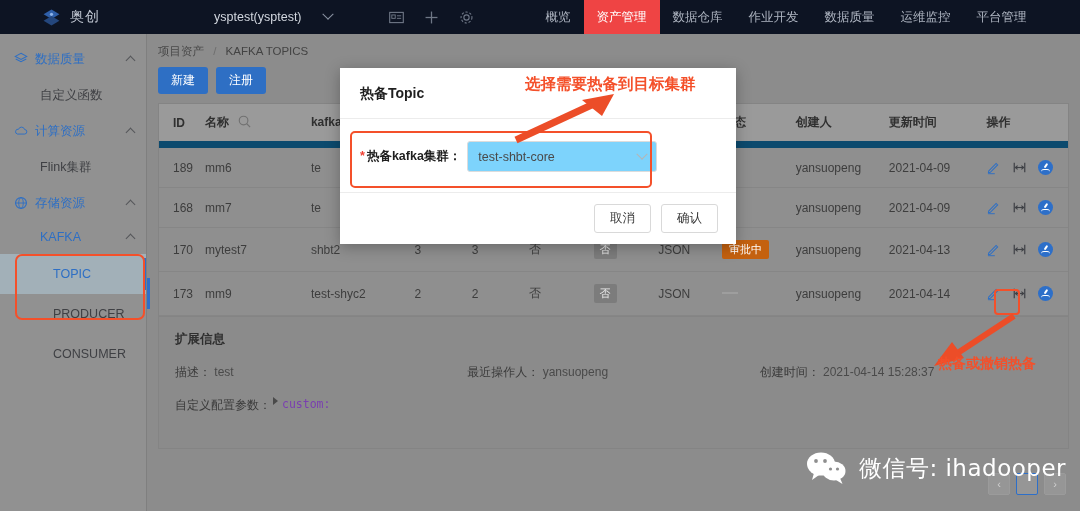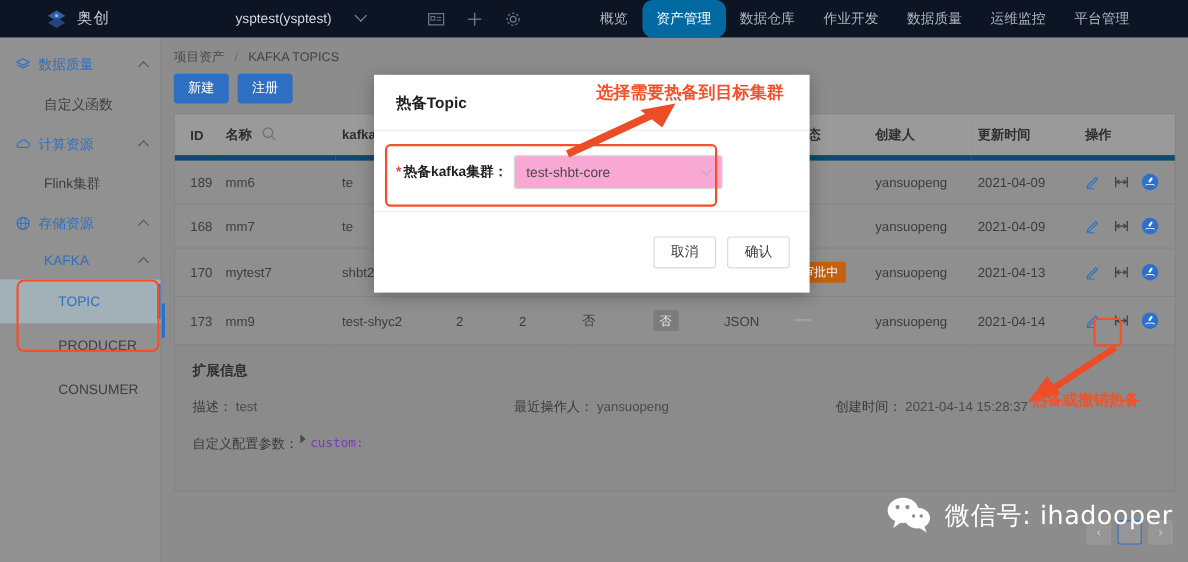--- a/index.html
+++ b/index.html
@@ -27,21 +27,21 @@
   .chev-d { display: inline-block; width: 8px; height: 8px;
     border-right: 1.4px solid #8a93a2; border-bottom: 1.4px solid #8a93a2;
     transform: rotate(45deg) translate(-2px,-2px); }
   .nav-icons { display: flex; align-items: center; gap: 18px; margin-left: 20px; }
   .nic { width: 17px; height: 17px; display: block; opacity: .78; }
   .nav-tabs { display: flex; align-items: center; height: 34px; margin-left: 22px; }
   .ntab {
     height: 34px; padding: 0 13px; display: flex; align-items: center;
     font-size: 12.5px; color: #aeb5c1; white-space: nowrap;
   }
-  .ntab.active { background: #0369a1; color: #ffffff; border-radius: 9px; }
+  .ntab.active { background: #ef4444; color: #ffffff; }
   .nav-right { display: flex; align-items: center; gap: 14px; margin-left: auto; margin-right: 10px; }
   .greet { color: #c8cdd6; font-size: 12.5px; }
   .uname { color: #dfe3ea; font-size: 12.5px; }
   .caret { width: 0;height: 0;border-left:4px solid transparent;border-right:4px solid transparent;border-top:5px solid #b9bfc9; }
 
   
   .sidebar {
     position: absolute; top: 34px; left: 0; width: 147px; height: 477px;
     background: #919191; border-right: 1px solid #7f7f7f;
     font-size: 12.5px; color: #3c3c3c; padding-top: 8px;
@@ -73,21 +73,21 @@
   .crumb .sep { margin: 0 6px; color: #6d6d6d; }
   .crumb .cur { color: #434343; }
   .btnbar { padding: 8px 0 0 11px; display: flex; gap: 8px; }
   .bbtn { background: #2e6fc4; color: #fff; font-size: 12px; border: none;
     padding: 5px 13px; border-radius: 3px; cursor: pointer; }
 
   .card { margin: 9px 11px 0 11px; background: #8f8f8f; border: 1px solid #848484; }
   table.tbl { width: 100%; border-collapse: collapse; font-size: 12px; color: #3a3a3a; }
   table.tbl thead th {
     background: #9a9a9a; font-weight: bold; text-align: left;
-    padding: 10px 6px; color: #2f2f2f; font-size: 12px; border-bottom: 5px solid #0c4a6e;
+    padding: 10px 6px; color: #2f2f2f; font-size: 12px; border-bottom: 7px solid #0c4a6e;
     white-space: nowrap;
   }
   table.tbl tbody td {
     padding: 12px 6px; border-bottom: 1px solid #868686; color: #3d3d3d; white-space: nowrap;
   }
   .srch-ico { width: 15px; height: 15px; vertical-align: -3px; margin-left: 5px; opacity: .55; }
   .chip { display:inline-block; background:#7c7c7c; color:#e9e9e9; font-size:11px;
     padding:2px 6px; border-radius:2px; }
   .badge-approve { display:inline-block; background:#c4610f; color:#fff; font-size:11px;
     padding:2px 7px; border-radius:2px; }
@@ -123,34 +123,34 @@
     background: #ffffff; box-shadow: 0 3px 14px rgba(0,0,0,.28); z-index: 20;
   }
   .m-head { padding: 17px 20px 15px 20px; border-bottom: 1px solid #ececec; }
   .m-title { font-size: 14px; font-weight: bold; color: #1f1f1f; }
   .m-body { padding: 22px 20px 20px 20px; display:flex; align-items:center; }
   .m-lbl { font-size: 12.5px; color: #1f1f1f; font-weight:600; white-space:nowrap; }
   .m-lbl .req { color:#f04134; margin-right:2px; }
   .m-select {
     margin-left: 6px; width: 190px; height: 31px; border: 1px solid #dcdcdc; border-radius: 3px;
     display:flex; align-items:center; padding: 0 10px; color:#4a4a4a; font-size:12.5px;
-    justify-content: space-between; background:#f9a8d4; cursor:pointer;
+    justify-content: space-between; background:#7dd3fc; cursor:pointer;
   }
   .sel-chev { width: 8px;height:8px;border-right:1.3px solid #b5b5b5;border-bottom:1.3px solid #b5b5b5;
     transform: rotate(45deg) translate(-2px,-2px); }
-  .m-foot { border-top: 1px solid #ececec; padding: 22px 18px; display:flex; justify-content:flex-end; gap:10px; }
+  .m-foot { border-top: 1px solid #ececec; padding: 11px 18px; display:flex; justify-content:flex-end; gap:10px; }
   .mbtn { border:1px solid #d9d9d9; background:#fff; color:#3a3a3a; font-size:12.5px;
     padding:5px 15px; border-radius:3px; cursor:pointer; }
   .hl-modal { position:absolute; left:10px; top:63px; width:302px; height:57px;
     border:2.5px solid #f4502a; border-radius:5px; pointer-events:none; }
 
   
   .anno { position:absolute; z-index: 30; color:#f4502a; font-size:15.5px; font-weight:600; white-space:nowrap;
     font-family:"DejaVu Sans","Liberation Sans",sans-serif; }
-  .anno1 { left: 542px; top: 74px; }
+  .anno1 { left: 525px; top: 74px; }
   .anno2 { left: 938px; top: 355px; font-size: 14px; }
   .hl-op { position:absolute; left:994px; top:289px; width:26px; height:26px;
     border:2.5px solid #f4502a; border-radius:4px; z-index:25; pointer-events:none; }
 
   
   .wm { position:absolute; right: 14px; bottom: 26px; display:flex; align-items:center; gap:10px; z-index:40; }
   .wm-txt { color:#fff; font-size:23px; font-family:"DejaVu Sans","Liberation Sans",sans-serif; letter-spacing:.5px; }
 </style>
 </head>
 <body>

